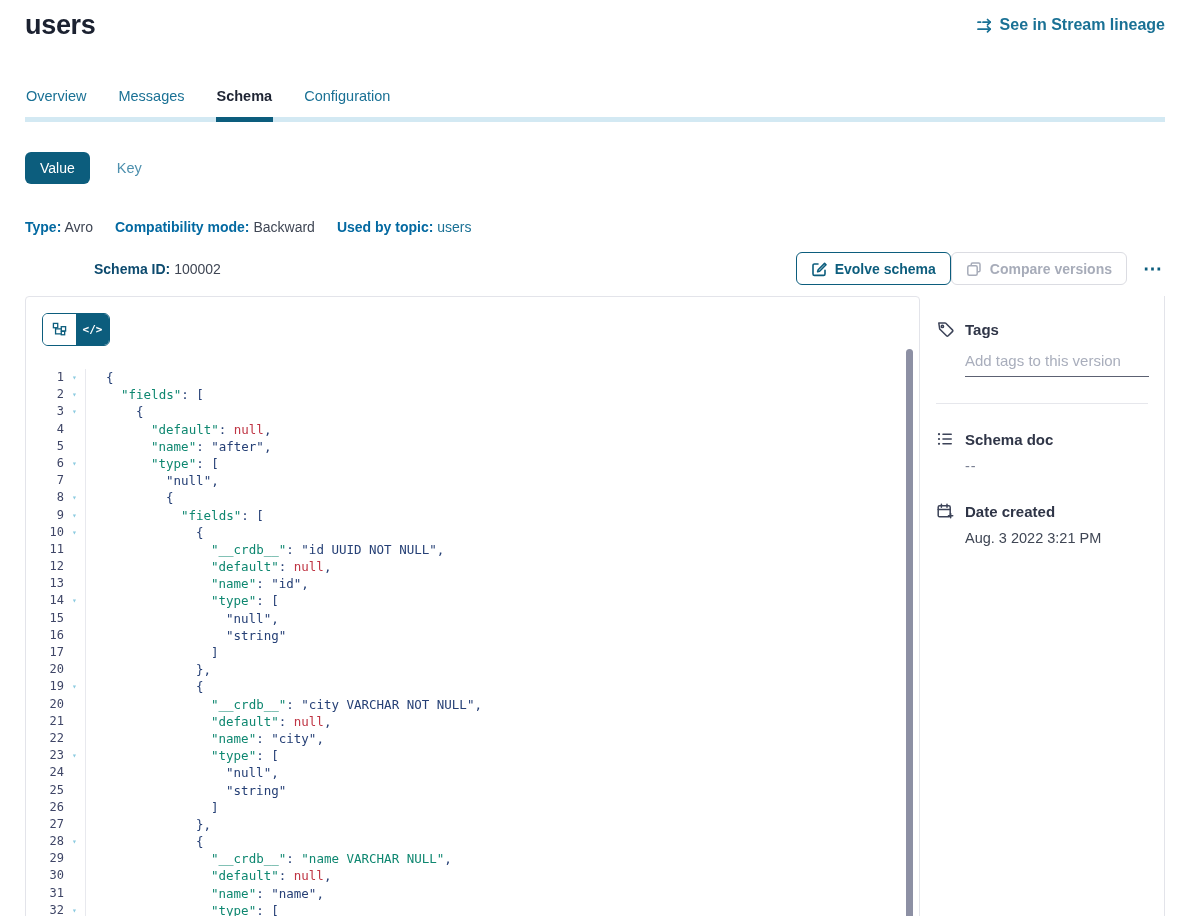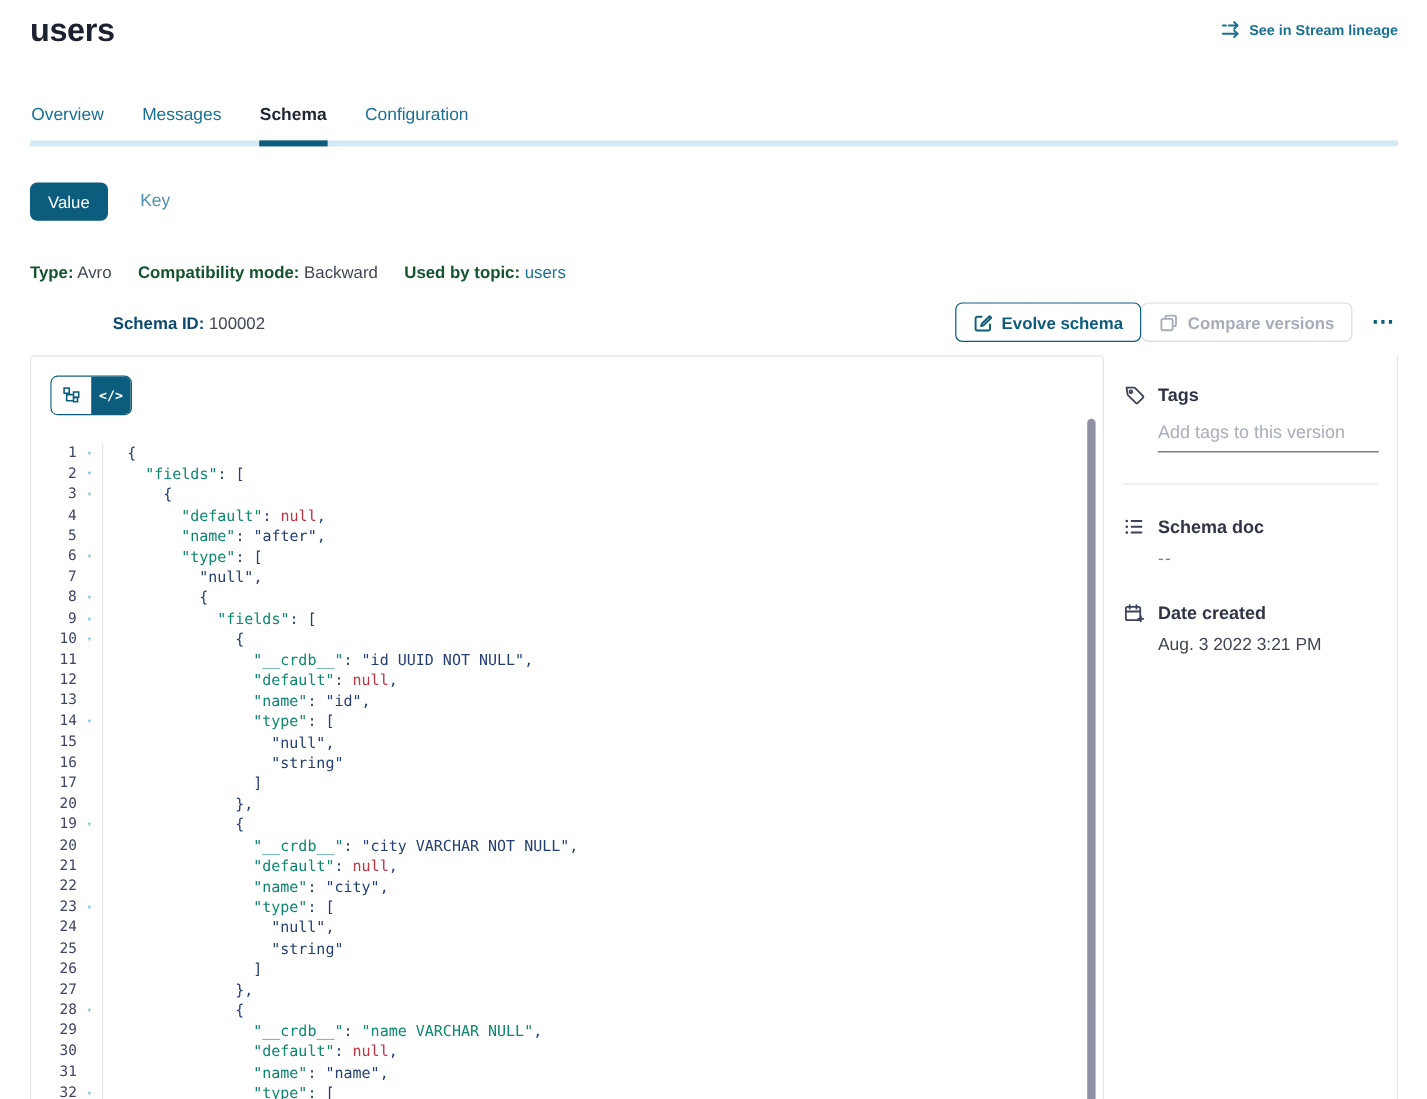--- a/index.html
+++ b/index.html
@@ -3,21 +3,21 @@
 <meta charset="utf-8">
 <style>
   * { box-sizing: border-box; margin: 0; padding: 0; }
   html,body { width:1189px; height:916px; overflow:hidden; background:#fff;
     font-family:"Liberation Sans", sans-serif; color:#3F4654; }
   .page { width:1189px; height:916px; padding:0 24px 0 25px; position:relative; }
 
   
   .hdr { display:flex; justify-content:space-between; align-items:flex-start; padding-top:10px; }
   .hdr h1 { font-size:27px; font-weight:700; color:#1B2130; letter-spacing:-.3px; }
-  .lineage { display:flex; align-items:center; gap:7px; color:#1A7195; font-size:12px;
+  .lineage { display:flex; align-items:center; gap:7px; color:#1A7195; font-size:16px;
     font-weight:600; text-decoration:none; margin-top:6px; cursor:pointer; }
 
   
   .tab-bar { position:relative; margin-top:46px; white-space:nowrap; }
   .tab-bar::after { content:''; position:absolute; left:0; right:0; bottom:0; height:5px;
     background:#D3E9F3; z-index:0; }
   .tab { position:relative; z-index:1; display:inline-block; background:none; border:none;
     font-family:inherit; font-size:14.5px; color:#1A7195; cursor:pointer; margin-right:30px;
     padding:0 1px 13px 1px; border-bottom:5px solid transparent; }
   .tab.active { color:#1E2433; font-weight:600; border-bottom-color:#0C5D7D; }
@@ -25,21 +25,21 @@
   
   .seg { margin-top:30px; display:flex; align-items:center; }
   .seg-btn { background:#0C5D7D; color:#fff; border:none; border-radius:6px; font-family:inherit;
     font-size:14px; padding:8px 15px; cursor:pointer; }
   .seg-link { background:none; border:none; color:#4E90AE; font-family:Liberation Sans, sans-serif; font-size:14.5px;
     margin-left:27px; cursor:pointer; }
 
   
   .meta-row { margin-top:35px; font-size:14px; }
   .meta-item { margin-right:22px; color:#3F4654; }
-  .meta-item b { color:#14532d; font-weight:700; }
+  .meta-item b { color:#0369a1; font-weight:700; }
   .meta-item a { color:#1A7195; text-decoration:none; cursor:pointer; }
 
   
   .vbar { margin-top:17px; display:flex; align-items:center; }
   .select { display:flex; align-items:center; justify-content:space-between; width:175px; height:36px;
     border:1px solid #454B5E; border-radius:8px; padding:0 12px 0 14px; font-size:13.5px;
     color:#30374A; cursor:pointer; background:#fff; }
   .schema-id { margin-left:23px; font-size:14px; }
   .schema-id b { color:#0c4a6e;margin-left:46px; }
   .vbar .spacer { flex:1; }

